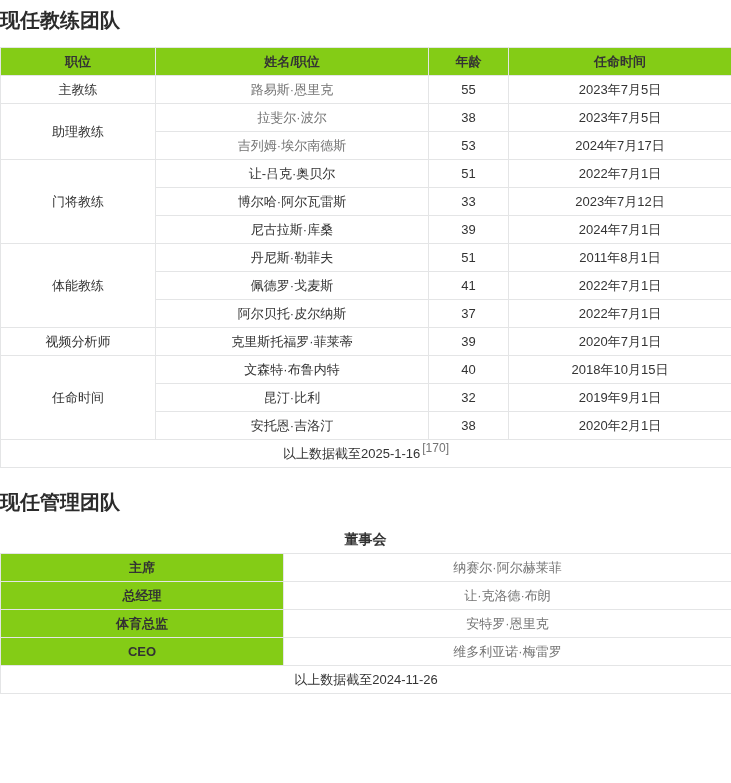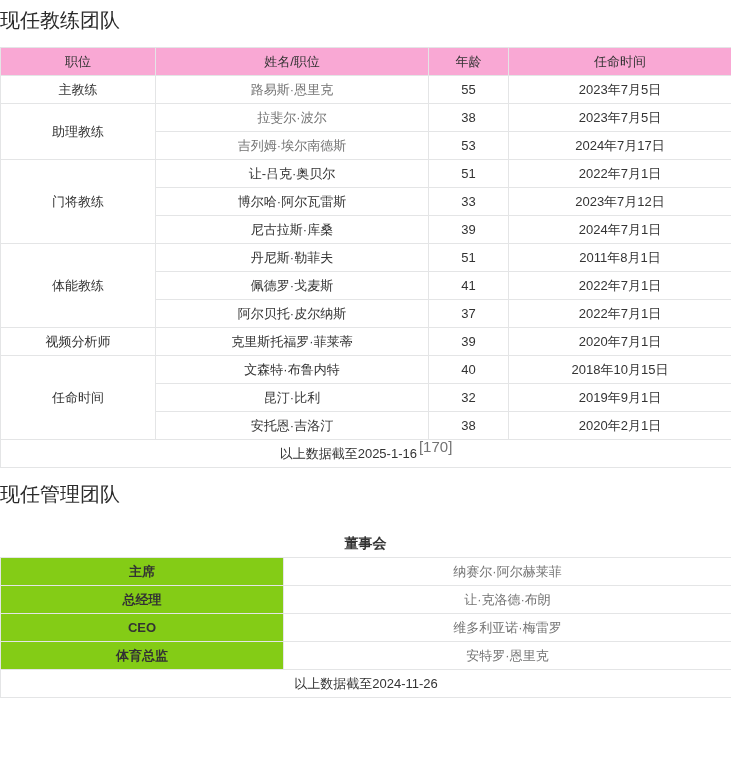--- a/index.html
+++ b/index.html
@@ -10,69 +10,69 @@
   body {
     width: 731px;
     height: 783px;
     overflow: hidden;
     font-family: "Liberation Sans", "DejaVu Sans", sans-serif;
     color: #333333;
     font-size: 13px;
   }
   .section-heading {
     font-size: 20px;
-    font-weight: 400;
+    font-weight: 700;
     color: #2b2b2b;
     line-height: 24px;
     margin: 0;
   }
   #coaching-heading { margin: 8px 0 15px 0; }
-  #management-heading { margin: 14px 0 0 0; }
+  #management-heading { margin: 22px 0 0 0; }
   table {
     border-collapse: collapse;
     table-layout: fixed;
     width: 731px;
   }
   th, td {
     border: 1px solid #e4e5e6;
     height: 28px;
     box-sizing: border-box;
     text-align: center;
     vertical-align: middle;
     padding: 0 4px;
     font-weight: 400;
     font-size: 13px;
     color: #333333;
     overflow: hidden;
     white-space: nowrap;
   }
   thead th {
-    background: #f9a8d4;
-    font-weight: 400;
+    background: #84cc16;
+    font-weight: 700;
   }
   #management-table th.pos {
     font-weight: 700;
     background: #84cc16;
   }
   a.link {
     color: #737373;
     text-decoration: none;
     cursor: pointer;
   }
   sup.cite {
-    font-size: 15px;
+    font-size: 12px;
     line-height: 0;
     margin-left: 2px;
   }
   .table-caption {
     font-size: 14px;
     font-weight: 700;
     text-align: center;
     color: #333333;
-    margin: 29px 0 6px 0;
+    margin: 17px 0 6px 0;
     line-height: 16px;
   }
   tfoot td { font-weight: 400; }
 </style>
 </head>
 <body>
 
 <div>
 
   <h3 id="coaching-heading" class="section-heading">现任教练团队</h3>
@@ -186,26 +186,26 @@
     <tbody>
         <tr>
           <th rowspan="1" class="pos">主席</th>
           <td><a class="link" href="#">纳赛尔·阿尔赫莱菲</a></td>
         </tr>
         <tr>
           <th rowspan="1" class="pos">总经理</th>
           <td><a class="link" href="#">让·克洛德·布朗</a></td>
         </tr>
         <tr>
+          <th rowspan="1" class="pos">体育总监</th>
+          <td><a class="link" href="#">安特罗·恩里克</a></td>
+        </tr>
+        <tr>
           <th rowspan="1" class="pos">CEO</th>
           <td><a class="link" href="#">维多利亚诺·梅雷罗</a></td>
-        </tr>
-        <tr>
-          <th rowspan="1" class="pos">体育总监</th>
-          <td><a class="link" href="#">安特罗·恩里克</a></td>
         </tr>
       </tbody>
     <tfoot>
       <tr>
         <td colspan="2">以上数据截至2024-11-26</td>
       </tr>
     </tfoot>
   </table>
 
 </div>

